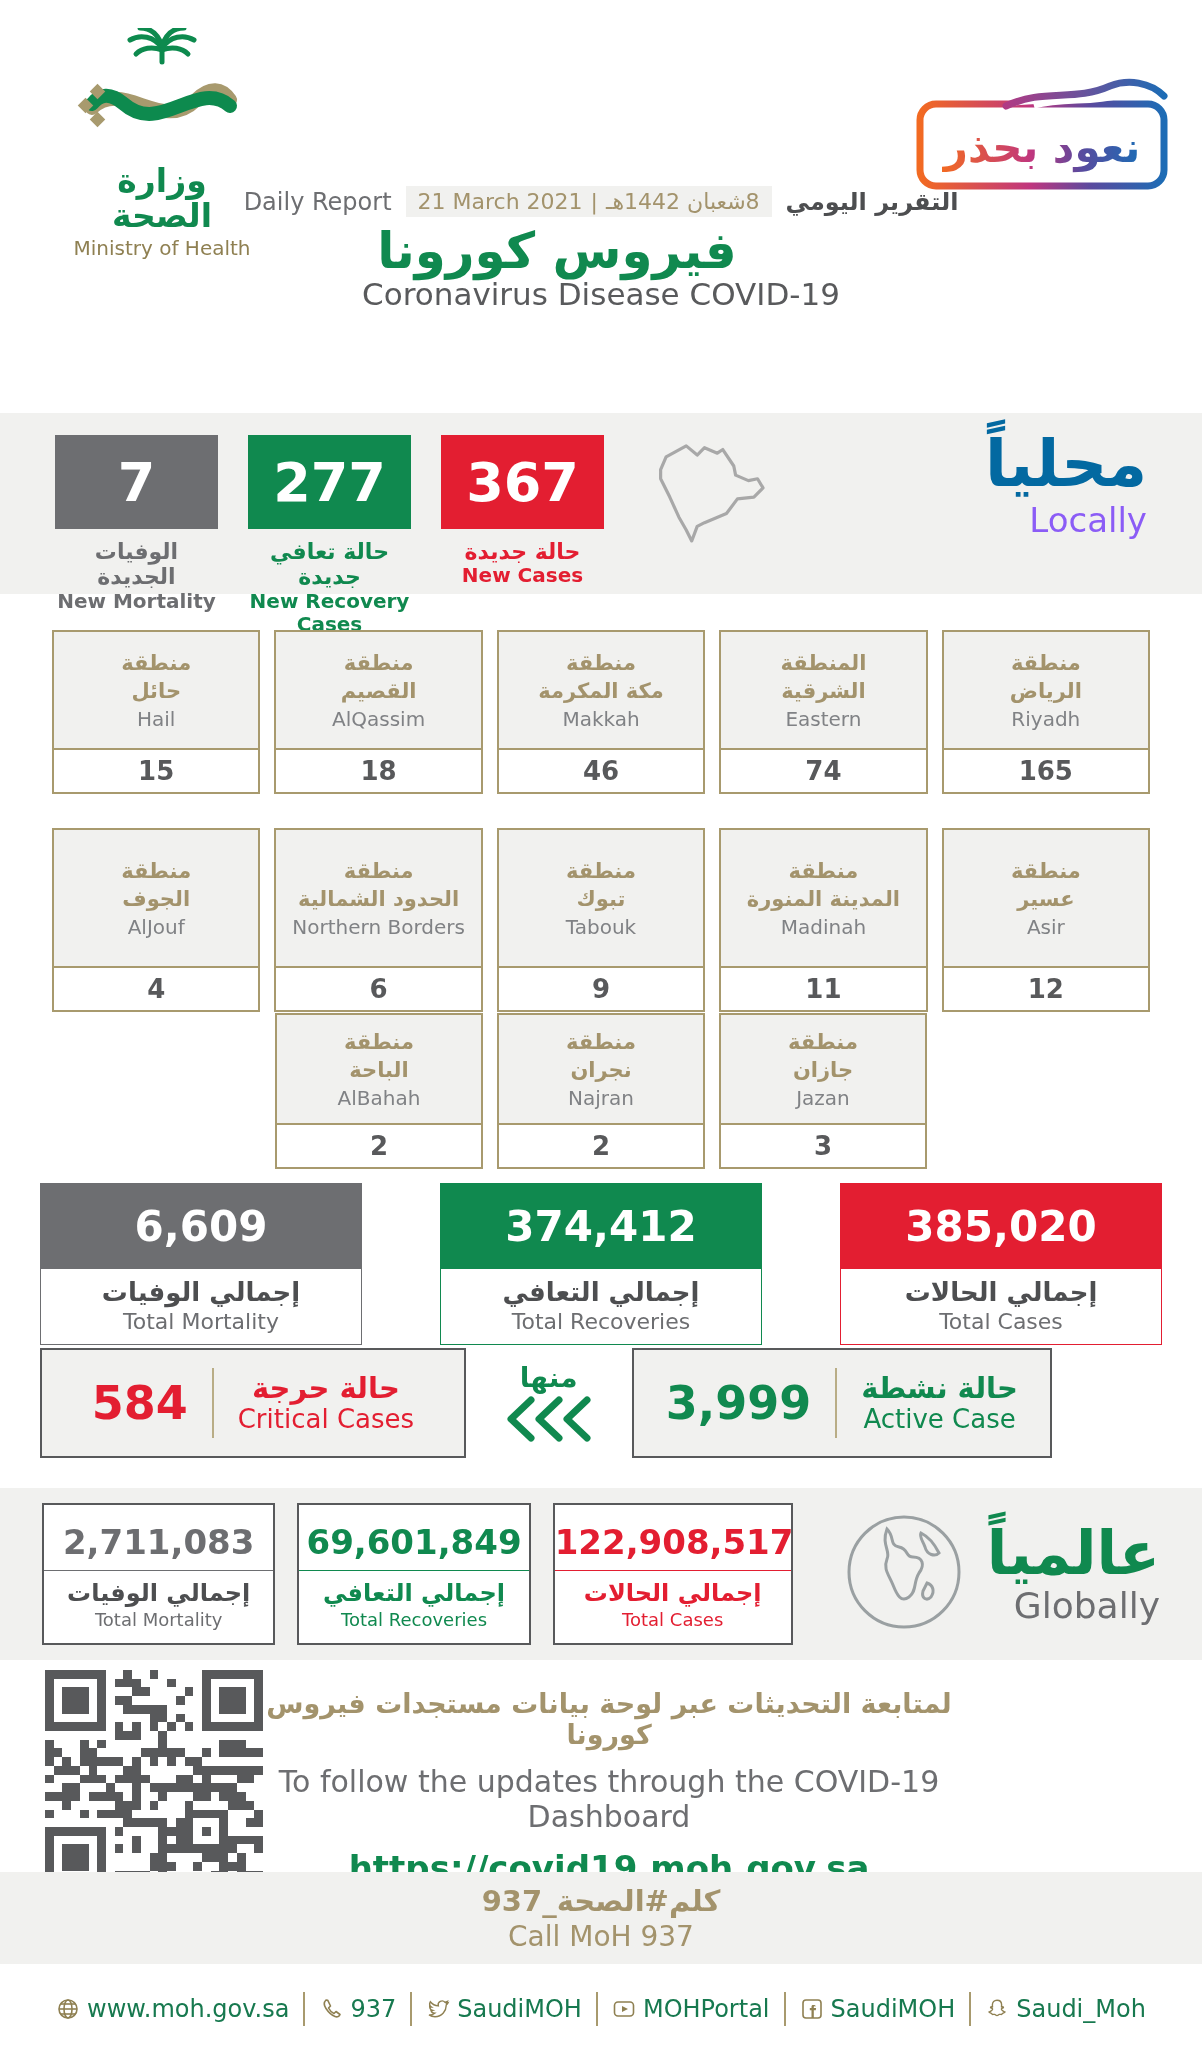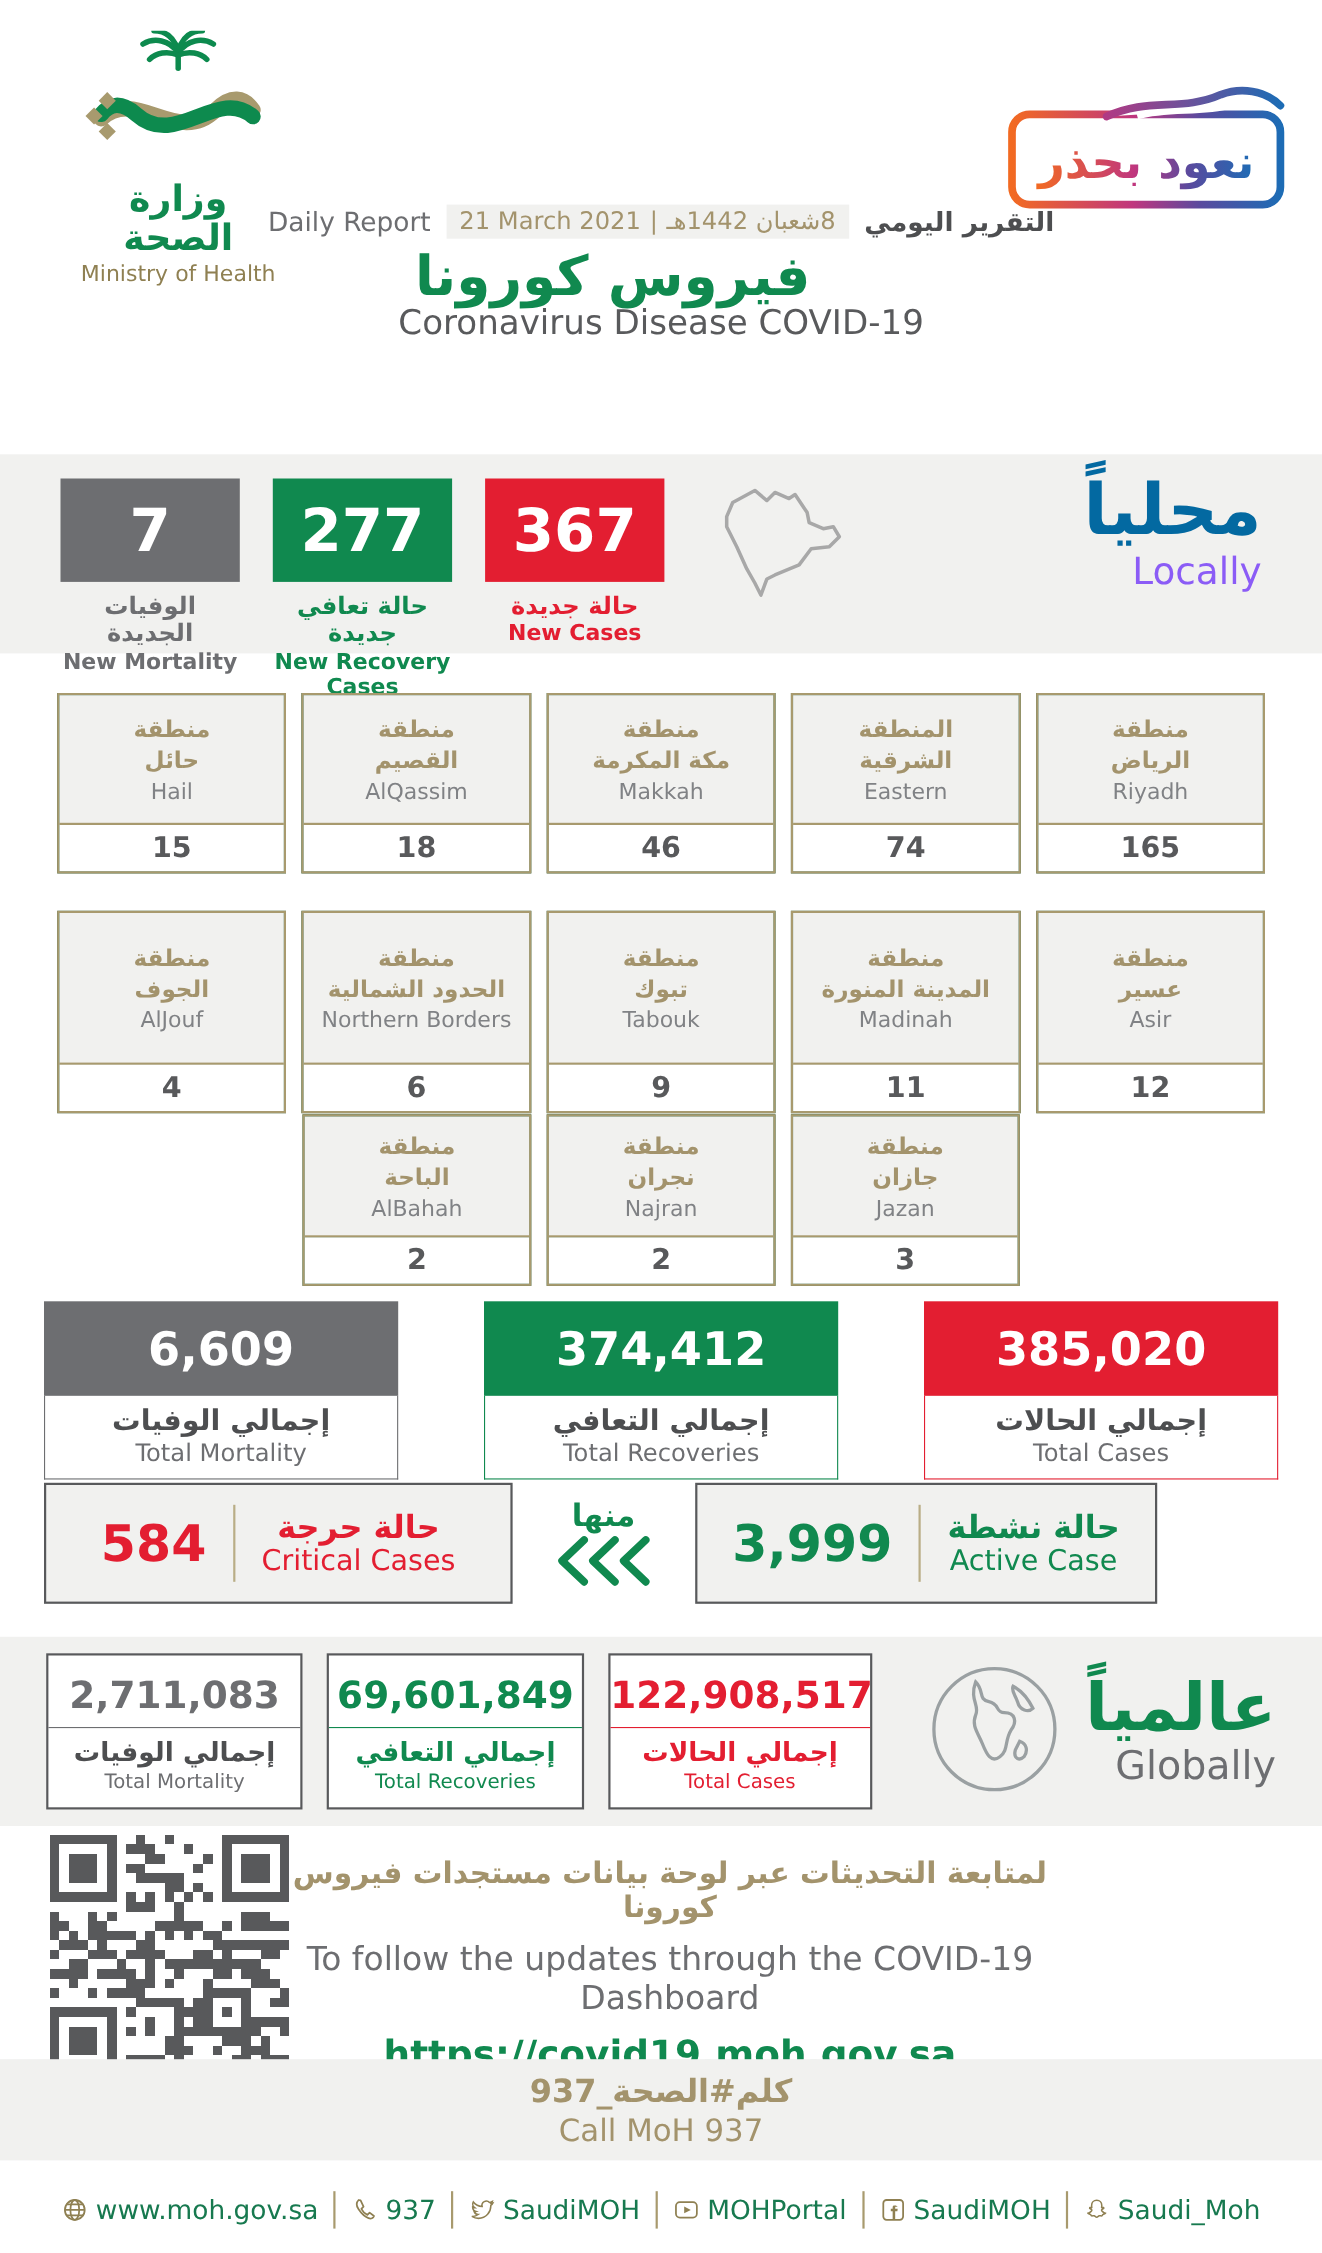--- a/index.html
+++ b/index.html
@@ -81,21 +81,21 @@
   .gcard-div{height:1px;margin:0;}
   .gdiv-gray{background:#6d6e71}.gdiv-green{background:#10894f}.gdiv-red{background:#e31e31}
   .gcard .ar{font-size:24px;font-weight:bold;margin-top:8px;}
   .gcard .en{font-size:18px;margin-top:2px;padding-bottom:6px;}
   .globe-wrap{margin-left:28px;}
   .glob-label{margin-left:auto;text-align:right;}
   .glob-label .ar{font-size:60px;font-weight:bold;color:#10894f;line-height:1.05;}
   .glob-label .en{font-size:36px;color:#6d6e71;}
 
   
-  .qr-section{top:1666px;left:0;width:1000px;display:flex;align-items:center;padding:0 45px;box-sizing:border-box;}
+  .qr-section{top:1666px;left:0;width:1000px;display:flex;align-items:flex-end;padding:0 45px;box-sizing:border-box;}
   .qr-box{width:218px;height:218px;}
   .dash-text{flex:1;text-align:center;padding-top:22px;}
   .dash-text .ar{font-size:27px;font-weight:bold;color:#a3936c;}
   .dash-text .en{font-size:30px;color:#6d6e71;margin-top:14px;}
   .dash-text .url{font-size:34px;font-weight:bold;color:#10894f;margin-top:14px;display:inline-block;text-decoration:none;}
 
   
   .call-band{top:1872px;height:92px;text-align:center;display:flex;flex-direction:column;justify-content:center;gap:2px;}
   .call-band .ar{font-size:29px;font-weight:bold;color:#a3936c;}
   .call-band .en{font-size:28px;color:#a3936c;}

